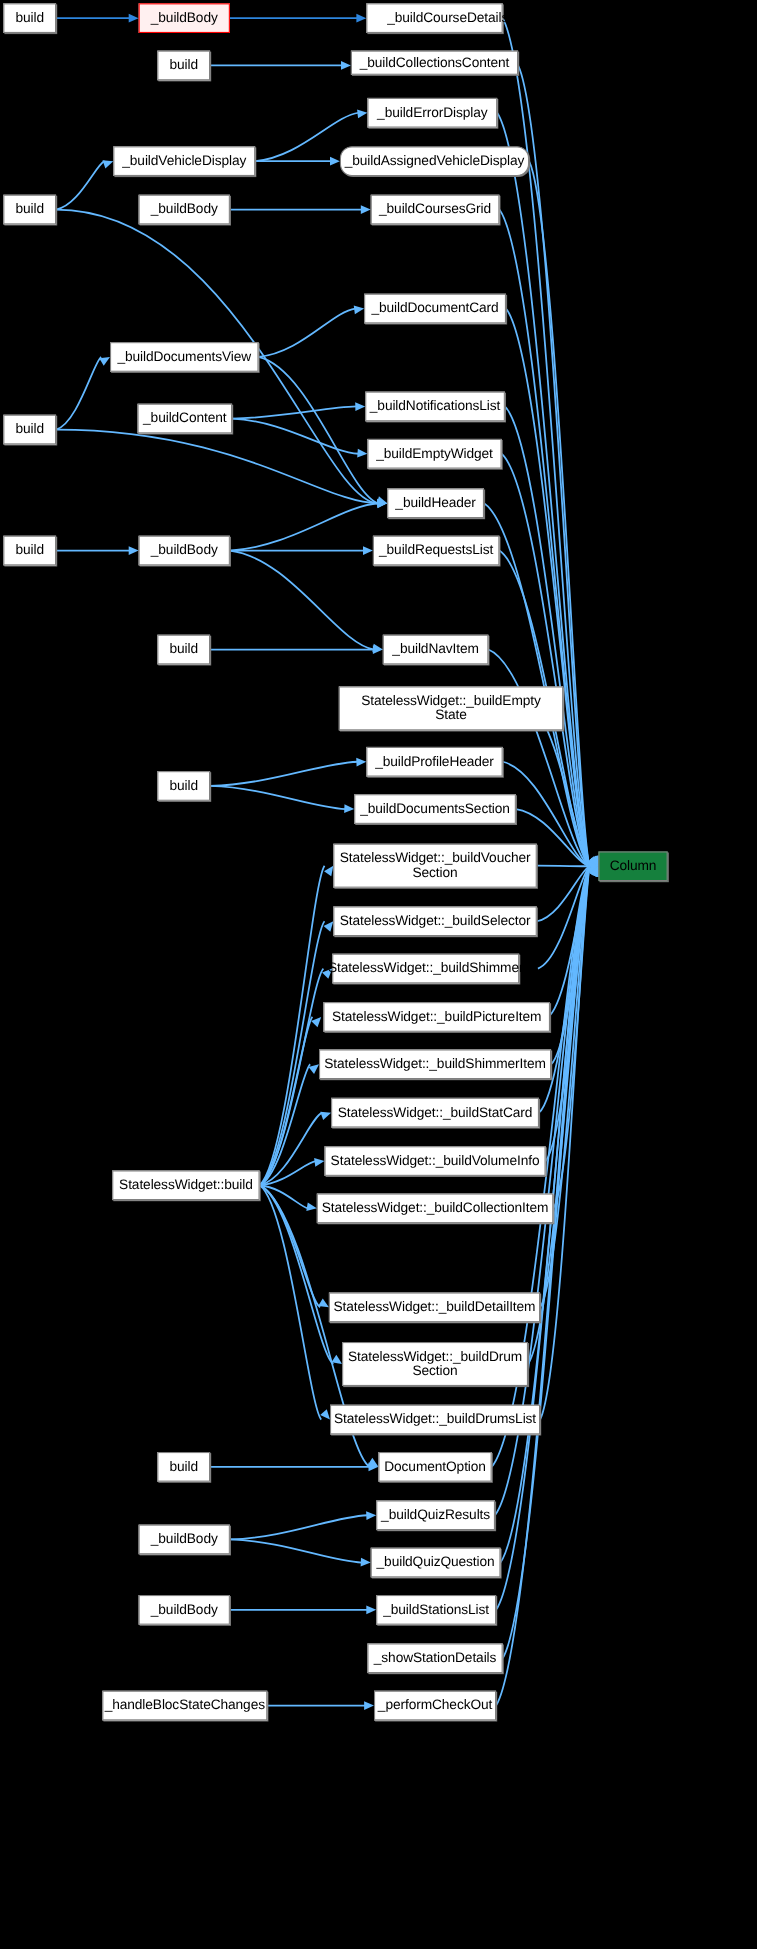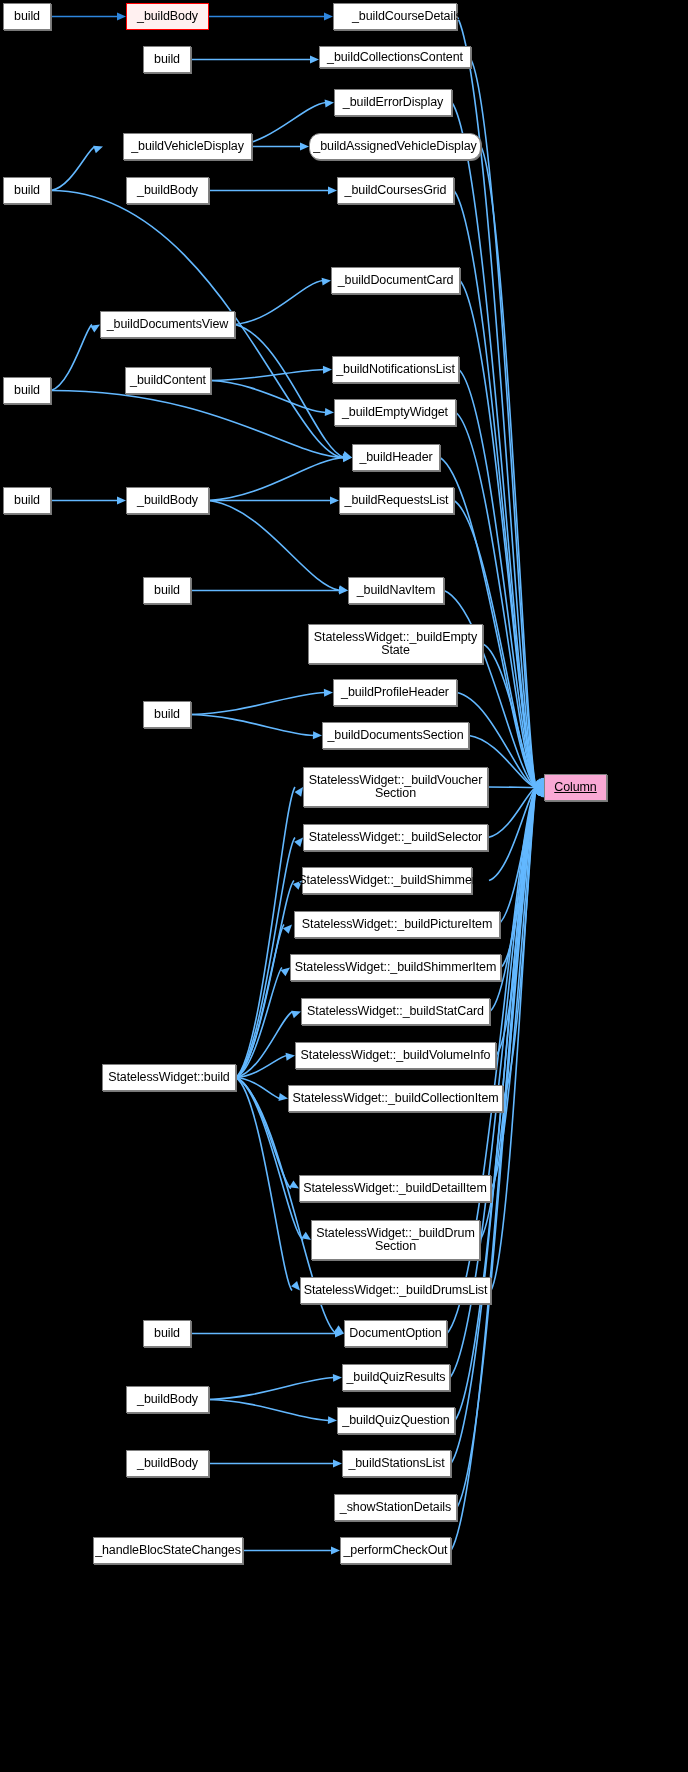--- a/index.html
+++ b/index.html
@@ -5,21 +5,21 @@
   html,body{margin:0;padding:0;background:#000;}
   #canvas{position:relative;width:688px;height:1772px;background:#000;overflow:hidden;
           font-family:"Liberation Sans", sans-serif;}
   .node{position:absolute;box-sizing:border-box;background:#ffffff;
         border:1px solid #808080;
         box-shadow:1px 1px 0 0 #787878;
         display:flex;align-items:center;justify-content:center;text-align:center;
         color:#000;font-size:12.5px;line-height:13px;letter-spacing:-0.1px;
         padding:0 3px;white-space:pre-line;}
   .node.highlight{background:#fff0f0;border:1.5px solid #ff0000;box-shadow:none;}
-  .node.focus{background:#f9a8d4;border:1px solid #808080;text-decoration:underline;}
+  .node.focus{background:#15803d;border:1px solid #808080;}
   svg.edges{position:absolute;left:0;top:0;width:688px;height:1772px;pointer-events:none;}
   .edge{fill:none;stroke:#63b8ff;stroke-width:1.6px;}
   .edge.dark{stroke:#2e86de;}
   .ah{fill:#63b8ff;}
   .ah.dark{fill:#2e86de;}
 </style>
 </head>
 <body>
 
 <div id="canvas">
@@ -163,38 +163,38 @@
       <path d="M 451 1550.5 C 488.2 1489.46, 516.1 833.28, 536 787.5" class="edge"></path>
       <polygon points="0,0 -9,-4 -9,4" transform="translate(544,787.5) rotate(-66.50601088357882)" class="ah"></polygon>
     </svg>
   <div id="node-layer">
       <div class="node" style="left: 3px; top: 3px; width: 48px; height: 27px;">build</div>
       <div class="node highlight" style="left: 126px; top: 3px; width: 83px; height: 27px;">_buildBody</div>
       <div class="node" style="left: 333px; top: 3px; width: 124px; height: 27px; padding-left: 27px;">_buildCourseDetails</div>
       <div class="node" style="left: 143px; top: 46px; width: 48px; height: 27px;">build</div>
       <div class="node" style="left: 319px; top: 46px; width: 152px; height: 22px;">_buildCollectionsContent</div>
       <div class="node" style="left: 334px; top: 89px; width: 118px; height: 27px;">_buildErrorDisplay</div>
-      <div class="node" style="left: 103px; top: 133px; width: 129px; height: 27px; margin-left: 20px;">_buildVehicleDisplay</div>
+      <div class="node" style="left: 103px; top: 133px; width: 129px; height: 27px;">_buildVehicleDisplay</div>
       <div class="node" style="left: 309px; top: 133px; width: 172px; height: 27px; border-radius: 11px;">_buildAssignedVehicleDisplay</div>
       <div class="node" style="left: 3px; top: 177px; width: 48px; height: 27px;">build</div>
       <div class="node" style="left: 126px; top: 177px; width: 83px; height: 27px;">_buildBody</div>
       <div class="node" style="left: 337px; top: 177px; width: 117px; height: 27px;">_buildCoursesGrid</div>
       <div class="node" style="left: 331px; top: 267px; width: 129px; height: 27px;">_buildDocumentCard</div>
       <div class="node" style="left: 100px; top: 311px; width: 135px; height: 27px;">_buildDocumentsView</div>
       <div class="node" style="left: 125px; top: 367px; width: 86px; height: 27px;">_buildContent</div>
       <div class="node" style="left: 332px; top: 356px; width: 127px; height: 27px;">_buildNotificationsList</div>
       <div class="node" style="left: 334px; top: 399px; width: 122px; height: 27px;">_buildEmptyWidget</div>
       <div class="node" style="left: 3px; top: 377px; width: 48px; height: 27px;">build</div>
       <div class="node" style="left: 352px; top: 444px; width: 88px; height: 27px;">_buildHeader</div>
       <div class="node" style="left: 3px; top: 487px; width: 48px; height: 27px;">build</div>
       <div class="node" style="left: 126px; top: 487px; width: 83px; height: 27px;">_buildBody</div>
       <div class="node" style="left: 339px; top: 487px; width: 115px; height: 27px;">_buildRequestsList</div>
       <div class="node" style="left: 143px; top: 577px; width: 48px; height: 27px;">build</div>
       <div class="node" style="left: 348px; top: 577px; width: 96px; height: 27px;">_buildNavItem</div>
-      <div class="node" style="left: 308px; top: 624px; width: 175px; height: 40px;">StatelessWidget::_buildEmpty
+      <div class="node" style="left: 308px; top: 624px; width: 204px; height: 40px;">StatelessWidget::_buildEmpty
 State</div>
       <div class="node" style="left: 333px; top: 679px; width: 124px; height: 27px;">_buildProfileHeader</div>
       <div class="node" style="left: 143px; top: 701px; width: 48px; height: 27px;">build</div>
       <div class="node" style="left: 322px; top: 722px; width: 147px; height: 27px;">_buildDocumentsSection</div>
       <div class="node" style="left: 303px; top: 767px; width: 185px; height: 40px;">StatelessWidget::_buildVoucher
 Section</div>
       <div class="node focus" style="left: 544px; top: 774px; width: 63px; height: 27px;">Column</div>
       <div class="node" style="left: 303px; top: 824px; width: 185px; height: 27px;">StatelessWidget::_buildSelector</div>
       <div class="node" style="left: 302px; top: 867px; width: 170px; height: 27px;">StatelessWidget::_buildShimmer</div>
       <div class="node" style="left: 284px; top: 911px; width: 206px; height: 27px; margin-left: 10px;">StatelessWidget::_buildPictureItem</div>

